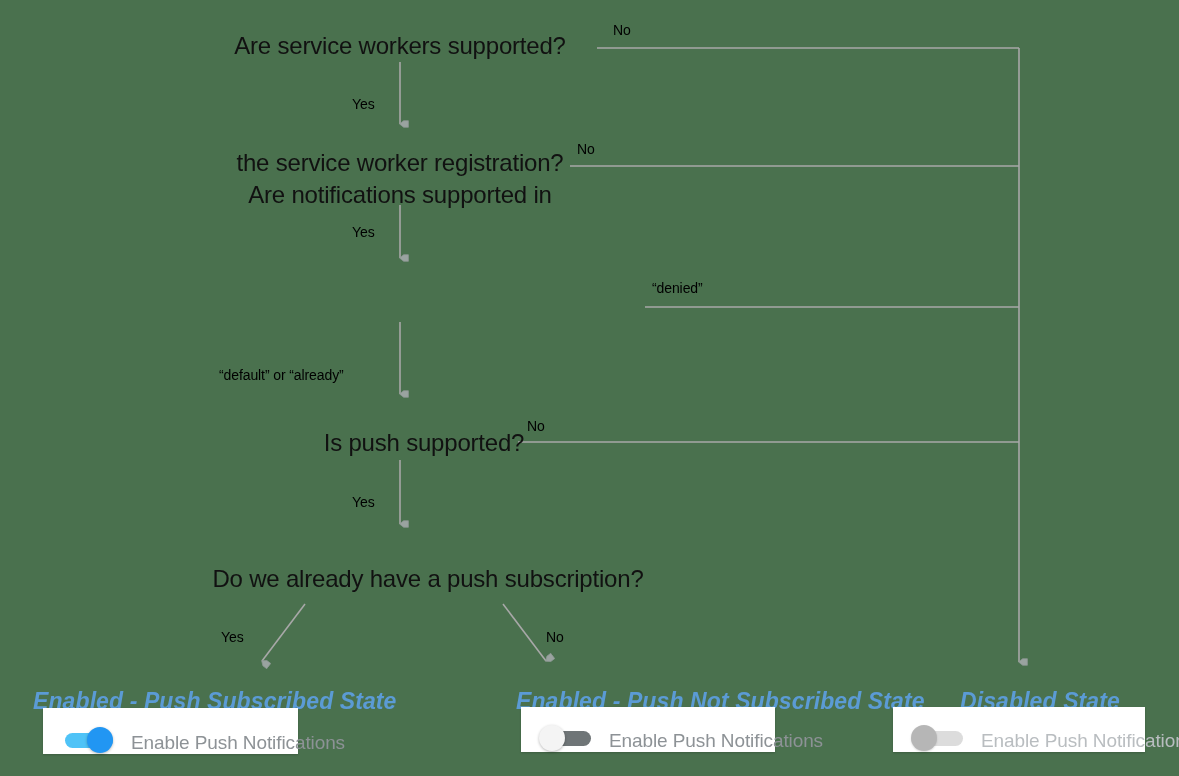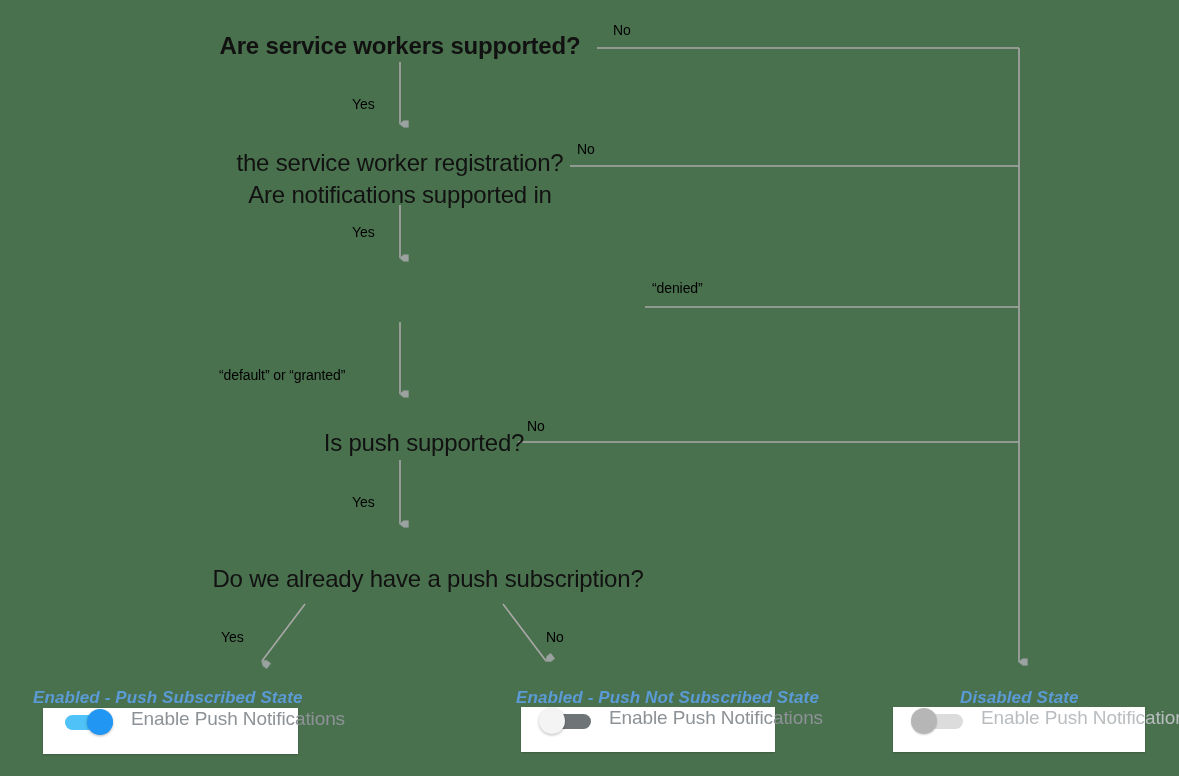--- a/index.html
+++ b/index.html
@@ -44,31 +44,31 @@
     position: absolute;
     color: #000000;
     font-size: 14px;
     font-weight: 400;
     white-space: nowrap;
     letter-spacing: -0.1px;
   }
   .state-label {
     position: absolute;
     color: #5b9bd5;
-    font-size: 17px;
+    font-size: 23px;
     font-style: italic;
     font-weight: 700;
     white-space: nowrap;
     letter-spacing: 0.1px;
   }
   .card {
     position: absolute;
     background: #ffffff;
     display: flex;
-    align-items: flex-start;
+    align-items: flex-end;
     box-sizing: border-box;
     padding: 0 8px 0 18px;
     box-shadow: 0 1px 2px rgba(0,0,0,0.18);
   }
   .switch {
     position: relative;
     width: 56px;
     height: 28px;
     flex: 0 0 auto;
     margin-right: 14px;
@@ -130,21 +130,21 @@
       <line x1="645" y1="307" x2="1019" y2="307"></line>
       <line x1="518" y1="442" x2="1019" y2="442"></line>
 
       <line x1="1019" y1="48" x2="1019" y2="662" marker-end="url(#ah)"></line>
 
       <line x1="305" y1="604" x2="262" y2="661" marker-end="url(#ah)"></line>
       <line x1="503" y1="604" x2="546" y2="661" marker-end="url(#ah)"></line>
     </g>
   </svg>
 
-  <div class="q" style="left:0; top:30px; width:800px; text-align:center;font-weight:bold;">
+  <div class="q" style="left:0; top:30px; width:800px; text-align:center;">
     <span>Are service workers supported?</span>
   </div>
 
   <div class="q two-line" style="left:100px; top:147px; width:600px;">
     <div>the service worker registration?</div>
     <div>Are notifications supported in</div>
   </div>
 
 
   <div class="q" style="left:0; top:427px; width:800px; text-align:center;padding-left:24px;">
@@ -154,21 +154,21 @@
   <div class="q" style="left:0; top:563px; width:800px; text-align:center;padding-left:28px;">
     <span>Do we already have a push subscription?</span>
   </div>
 
   <div class="edge-label" style="left:352px; top:96px;">Yes</div>
   <div class="edge-label" style="left:613px; top:22px;">No</div>
 
   <div class="edge-label" style="left:352px; top:224px;">Yes</div>
   <div class="edge-label" style="left:577px; top:141px;">No</div>
 
-  <div class="edge-label" style="left:219px; top:367px;">“default” or “granted”</div>
+  <div class="edge-label" style="left:219px; top:367px;">“default” or “already”</div>
   <div class="edge-label" style="left:652px; top:280px;">“denied”</div>
 
   <div class="edge-label" style="left:352px; top:494px;">Yes</div>
   <div class="edge-label" style="left:527px; top:418px;">No</div>
 
   <div class="edge-label" style="left:221px; top:629px;">Yes</div>
   <div class="edge-label" style="left:546px; top:629px;">No</div>
 
   <div class="state-label" style="left:33px; top:688px;">Enabled - Push Subscribed State</div>
   <div class="card" style="left:43px; top:708px; width:255px; height:46px;">

